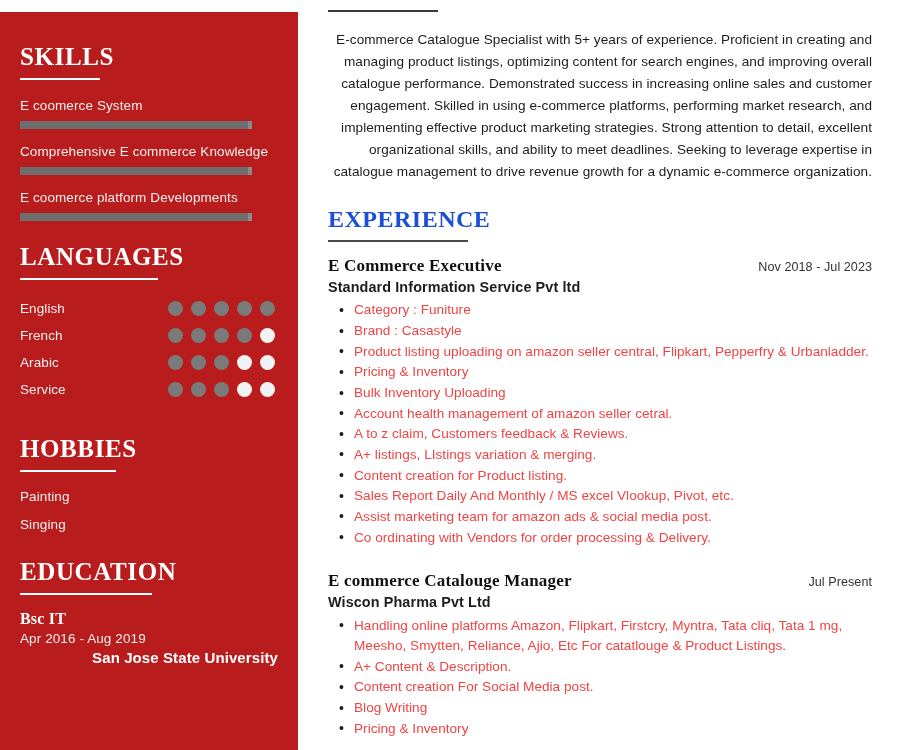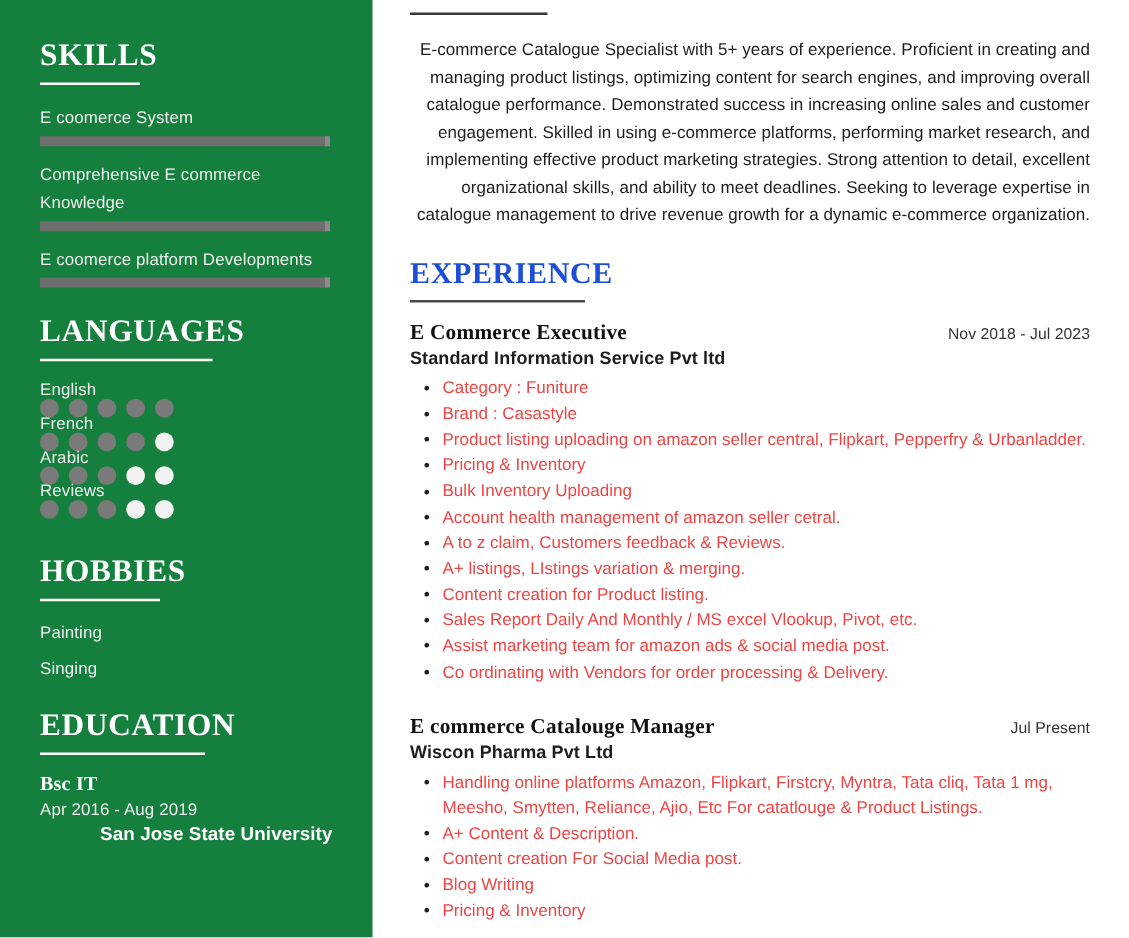--- a/index.html
+++ b/index.html
@@ -13,25 +13,26 @@
     position:relative;
     width:903px; height:750px;
     display:flex;
     background:#ffffff;
   }
 
   
   .sidebar {
     width:298px;
     flex:0 0 298px;
-    background:#15803d;
+    background:#b91c1c;
     color:#ffffff;
-    padding:0 32px;
+    padding:0 20px;
     position:relative;
     overflow:hidden;
+    margin-top:12px;
   }
 
   .side-section { margin-bottom:0; }
 
   .side-head {
     font-family:"Liberation Serif", serif;
     font-weight:bold;
     font-size:25px;
     letter-spacing:0.6px;
     color:#ffffff;
@@ -64,23 +65,22 @@
     position:absolute;
     right:0; top:0; bottom:0;
     width:4px;
     background:#8a8a8a;
     display:block;
   }
 
   
   .lang-row {
     display:flex;
-    align-items:flex-start;
+    align-items:center;
     height:27px;
-    flex-direction:column;
   }
   .lang-name {
     font-size:13.5px;
     color:#efefef;
     flex:1 1 auto;
     letter-spacing:0.1px;
   }
   .dots {
     display:flex;
     gap:8px;
@@ -278,21 +278,21 @@
           <span class="lang-name">Arabic</span>
           <span class="dots">
             <span class="dot"></span>
             <span class="dot"></span>
             <span class="dot"></span>
             <span class="dot off"></span>
             <span class="dot off"></span>
           </span>
         </div>
         <div class="lang-row">
-          <span class="lang-name">Reviews</span>
+          <span class="lang-name">Service</span>
           <span class="dots">
             <span class="dot"></span>
             <span class="dot"></span>
             <span class="dot"></span>
             <span class="dot off"></span>
             <span class="dot off"></span>
           </span>
         </div>
       </div>
     </section>

